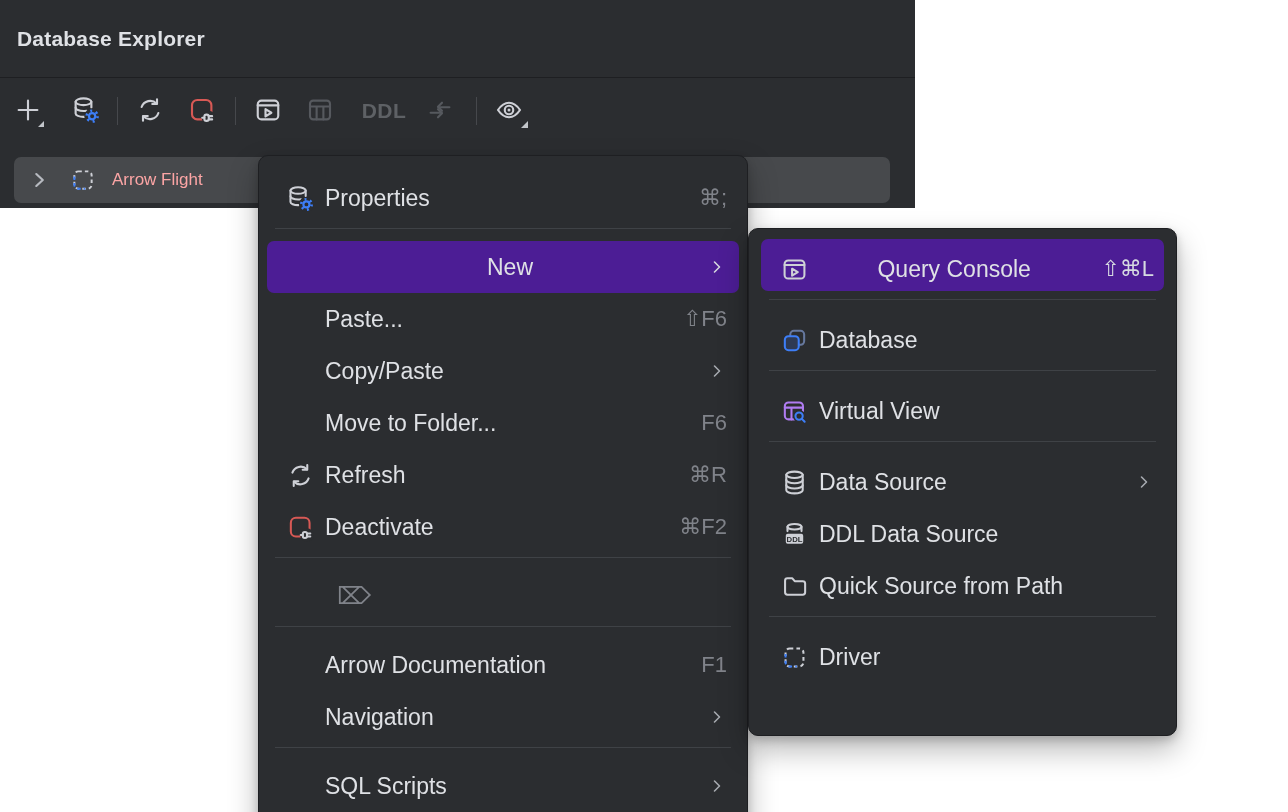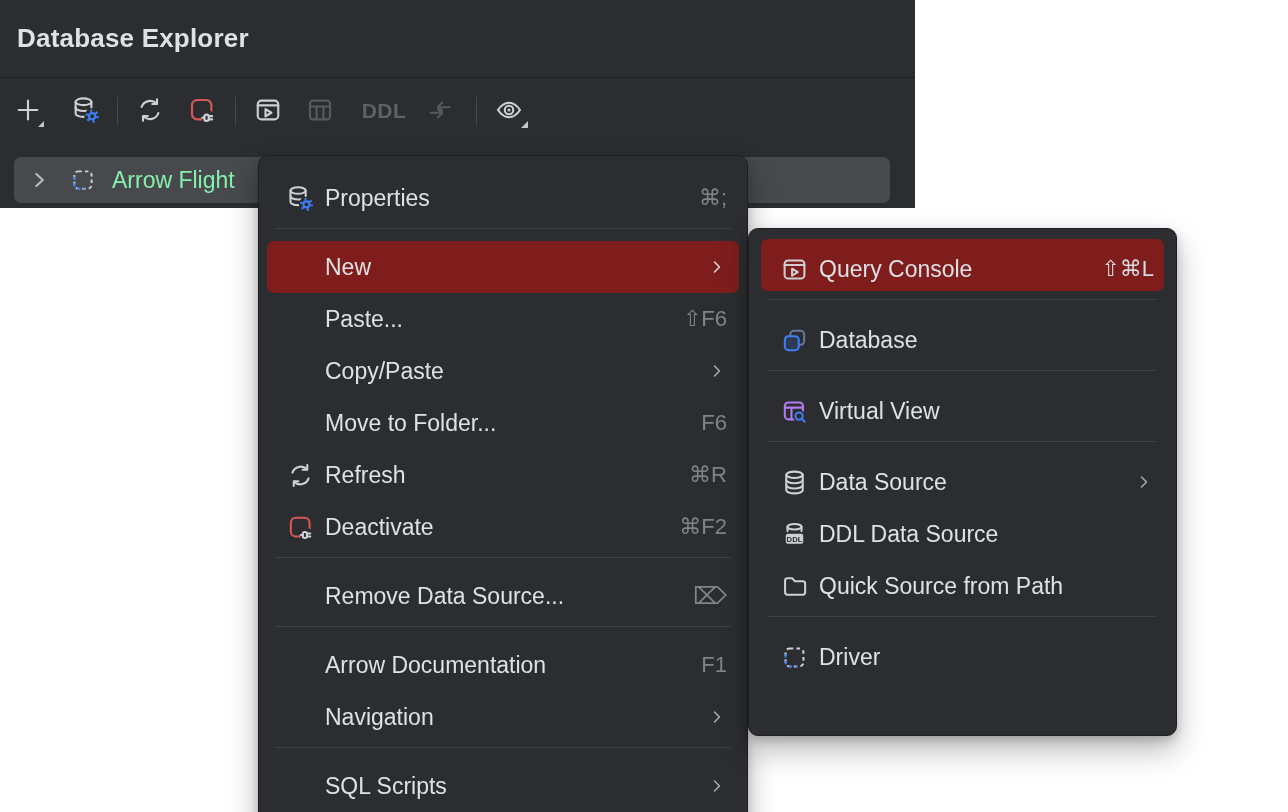--- a/index.html
+++ b/index.html
@@ -7,21 +7,21 @@
   body {
     position:relative; overflow:hidden; background:#ffffff;
     font-family:"Liberation Sans","DejaVu Sans",sans-serif;
     color:#DFE1E5; -webkit-font-smoothing:antialiased;
   }
   .stage { position:absolute; inset:0; }
 
   
   .tool-panel { position:absolute; left:0; top:0; width:915px; height:208px; background:#2B2D30; }
   .panel-header { height:78px; display:flex; align-items:center; padding-left:17px; border-bottom:1px solid #1E1F22; }
-  .panel-title { font-size:26px; font-weight:700; color:#DFE1E5; letter-spacing:.2px; }
+  .panel-title { font-size:21px; font-weight:700; color:#DFE1E5; letter-spacing:.2px; }
 
   .toolbar { height:66px; display:flex; align-items:center; padding-left:6px; }
   .tb { position:relative; width:44px; height:42px; background:none; border:none; display:flex; align-items:center; justify-content:center; cursor:pointer; }
   .tb-sep { width:1px; height:28px; background:#46484C; }
   .g-a { margin-left:14px; } .g-b { margin-left:9px; } .g-c { margin-left:10px; }
   .g-d { margin-left:8px; }  .g-e { margin-left:11px; } .g-f { margin-left:16px; }
   .tb-text { font-size:21px; font-weight:700; color:#5E6165; letter-spacing:.5px; width:52px; }
   .dd-tri { position:absolute; right:3px; bottom:4px; width:0; height:0;
             border-style:solid; border-width:0 0 7px 7px; border-color:transparent transparent #C2C5CA transparent; }
 
@@ -31,33 +31,33 @@
   .fillg { fill:#CED0D6; stroke:none; }
   .dash { stroke-linecap:butt; }
   .tb.disabled svg * { stroke:#56595E; }
 
   
   .tree { padding-top:13px; }
   .tree-row { position:relative; margin-left:14px; width:876px; height:46px; background:#47494C; border-radius:7px;
               display:flex; align-items:center; padding-left:10px; cursor:pointer; }
   .tree-chevron { display:flex; width:30px; justify-content:center; }
   .tree-icon { display:flex; width:30px; justify-content:center; margin-left:14px; }
-  .tree-label { font-size:23px; color:#86efac; margin-left:14px; white-space:nowrap; }
+  .tree-label { font-size:17px; color:#fca5a5; margin-left:14px; white-space:nowrap; }
 
   
   .menu { position:absolute; background:#2B2D30; border:1px solid #1E1F22; border-radius:10px;
           box-shadow:0 14px 30px rgba(0,0,0,.28), 0 4px 10px rgba(0,0,0,.18); }
   .context-menu { left:258px; top:155px; width:490px; height:700px; padding-top:16px; }
   .submenu { left:748px; top:228px; width:429px; height:508px; padding-top:10px; }
 
   .mi { height:52px; display:flex; align-items:center; border-radius:7px; cursor:pointer;
         font-size:23px; color:#DFE1E5; }
   .context-menu .mi { margin:0 8px; padding:0 12px 0 18px; }
   .submenu .mi { margin:0 12px; padding:8px 10px 0 18px; }
-  .mi.selected { background:#7f1d1d; }
+  .mi.selected { background:#4c1d95;text-align:center; }
   .mi .ic { width:30px; margin-right:10px; display:flex; justify-content:center; align-items:center; flex:0 0 30px; }
   .mi .lbl { flex:1; white-space:nowrap; }
   .mi .sc { font-size:22px; color:#80838A; margin-left:12px; }
   .mi.selected .sc { color:#D6DAE1; }
   .mi .chev { display:flex; align-items:center; margin-left:12px; }
   .mi .del-glyph { font-size:24px; color:#80838A; margin-left:12px; }
   .msep { height:1px; background:#3F4246; }
   .context-menu .msep { margin:4px 16px 12px; }
   .submenu .msep { margin:8px 20px 10px; }
 </style>
@@ -262,21 +262,20 @@
         </svg>
       </span>
       <span class="lbl">Deactivate</span>
       <span class="sc">⌘F2</span>
     </div>
 
     <div class="msep"></div>
 
     <div class="mi">
       <span class="ic"></span>
-      <span class="lbl">Remove Data Source...</span>
       <span class="del-glyph">⌦</span>
     </div>
 
     <div class="msep"></div>
 
     <div class="mi">
       <span class="ic"></span>
       <span class="lbl">Arrow Documentation</span>
       <span class="sc">F1</span>
     </div>

